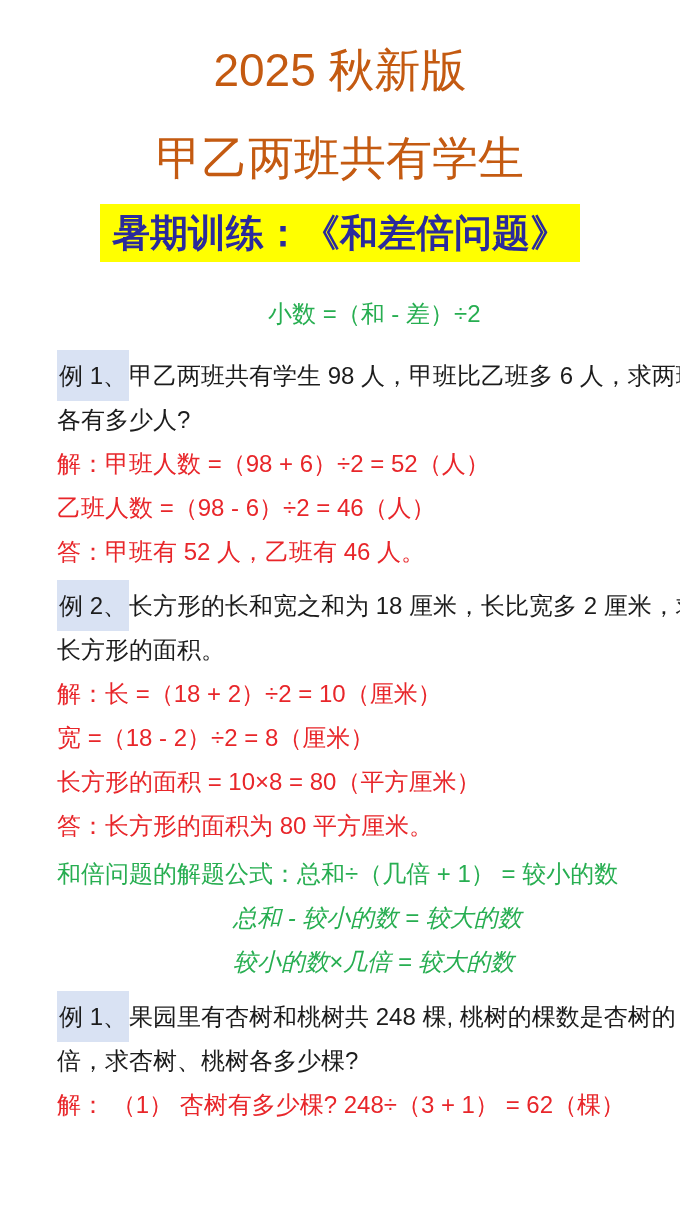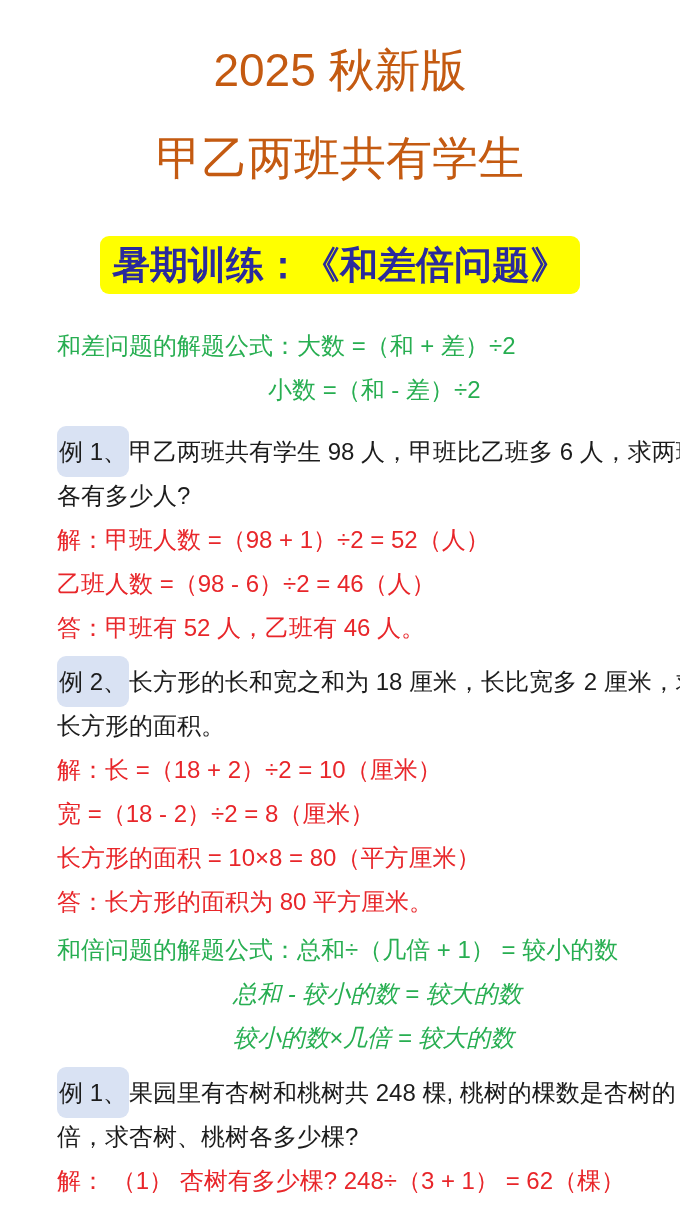--- a/index.html
+++ b/index.html
@@ -4,21 +4,21 @@
 <style>
   :root {
     --title-orange: #c45a11;
     --banner-text: #2a2a9c;
     --banner-bg: #ffff00;
     --formula-green: #27ae51;
     --solution-red: #e8262a;
     --example-label-bg: #d9e2f3;
     --body-text: #1c1c1c;
   }
-  * { margin: 0; padding: 0; box-sizing: border-box; border-radius: 9px; }
+  * { margin: 0; padding: 0; box-sizing: border-box; }
   html, body { background: #ffffff; }
   .page {
     position: relative;
     width: 680px;
     height: 1209px;
     background: #ffffff;
     overflow: hidden;
     font-family: "Liberation Sans", sans-serif;
     color: var(--body-text);
   }
@@ -37,21 +37,20 @@
   }
   .banner {
     display: inline-block;
     background: var(--banner-bg);
     color: var(--banner-text);
     font-size: 38px;
     line-height: 58px;
     font-weight: bold;
     padding: 0 12px;
     white-space: nowrap;
-    margin-top: 32px;
   }
   .content {
     padding: 0 40px 0 57px;
   }
   .line {
     font-size: 24px;
     line-height: 44px;
     white-space: nowrap;
   }
   .green { color: var(--formula-green); }
@@ -77,28 +76,27 @@
   <div class="title title-1">2025 秋新版</div>
   <div class="title title-2">甲乙两班共有学生</div>
 
   <div class="banner-row">
     <span class="banner">暑期训练：《和差倍问题》</span>
   </div>
 
   <div class="content">
 
     <div class="sec-formula1">
-      <div class="line green"><span>和差问题的解题公式：</span><span>大数 =（和 + 差）÷2</span></div>
       <div class="line green indent-f1">小数 =（和 - 差）÷2</div>
     </div>
 
     <div class="sec-example1">
       <div class="line black"><span class="hl">例 1、</span><span>甲乙两班共有学生 98 人，甲班比乙班多 6 人，求两班</span></div>
       <div class="line black">各有多少人?</div>
-      <div class="line red">解：甲班人数 =（98 + 1）÷2 = 52（人）</div>
+      <div class="line red">解：甲班人数 =（98 + 6）÷2 = 52（人）</div>
       <div class="line red">乙班人数 =（98 - 6）÷2 = 46（人）</div>
       <div class="line red">答：甲班有 52 人，乙班有 46 人。</div>
     </div>
 
     <div class="sec-example2">
       <div class="line black"><span class="hl">例 2、</span><span>长方形的长和宽之和为 18 厘米，长比宽多 2 厘米，求</span></div>
       <div class="line black">长方形的面积。</div>
       <div class="line red">解：长 =（18 + 2）÷2 = 10（厘米）</div>
       <div class="line red">宽 =（18 - 2）÷2 = 8（厘米）</div>
       <div class="line red">长方形的面积 = 10×8 = 80（平方厘米）</div>

